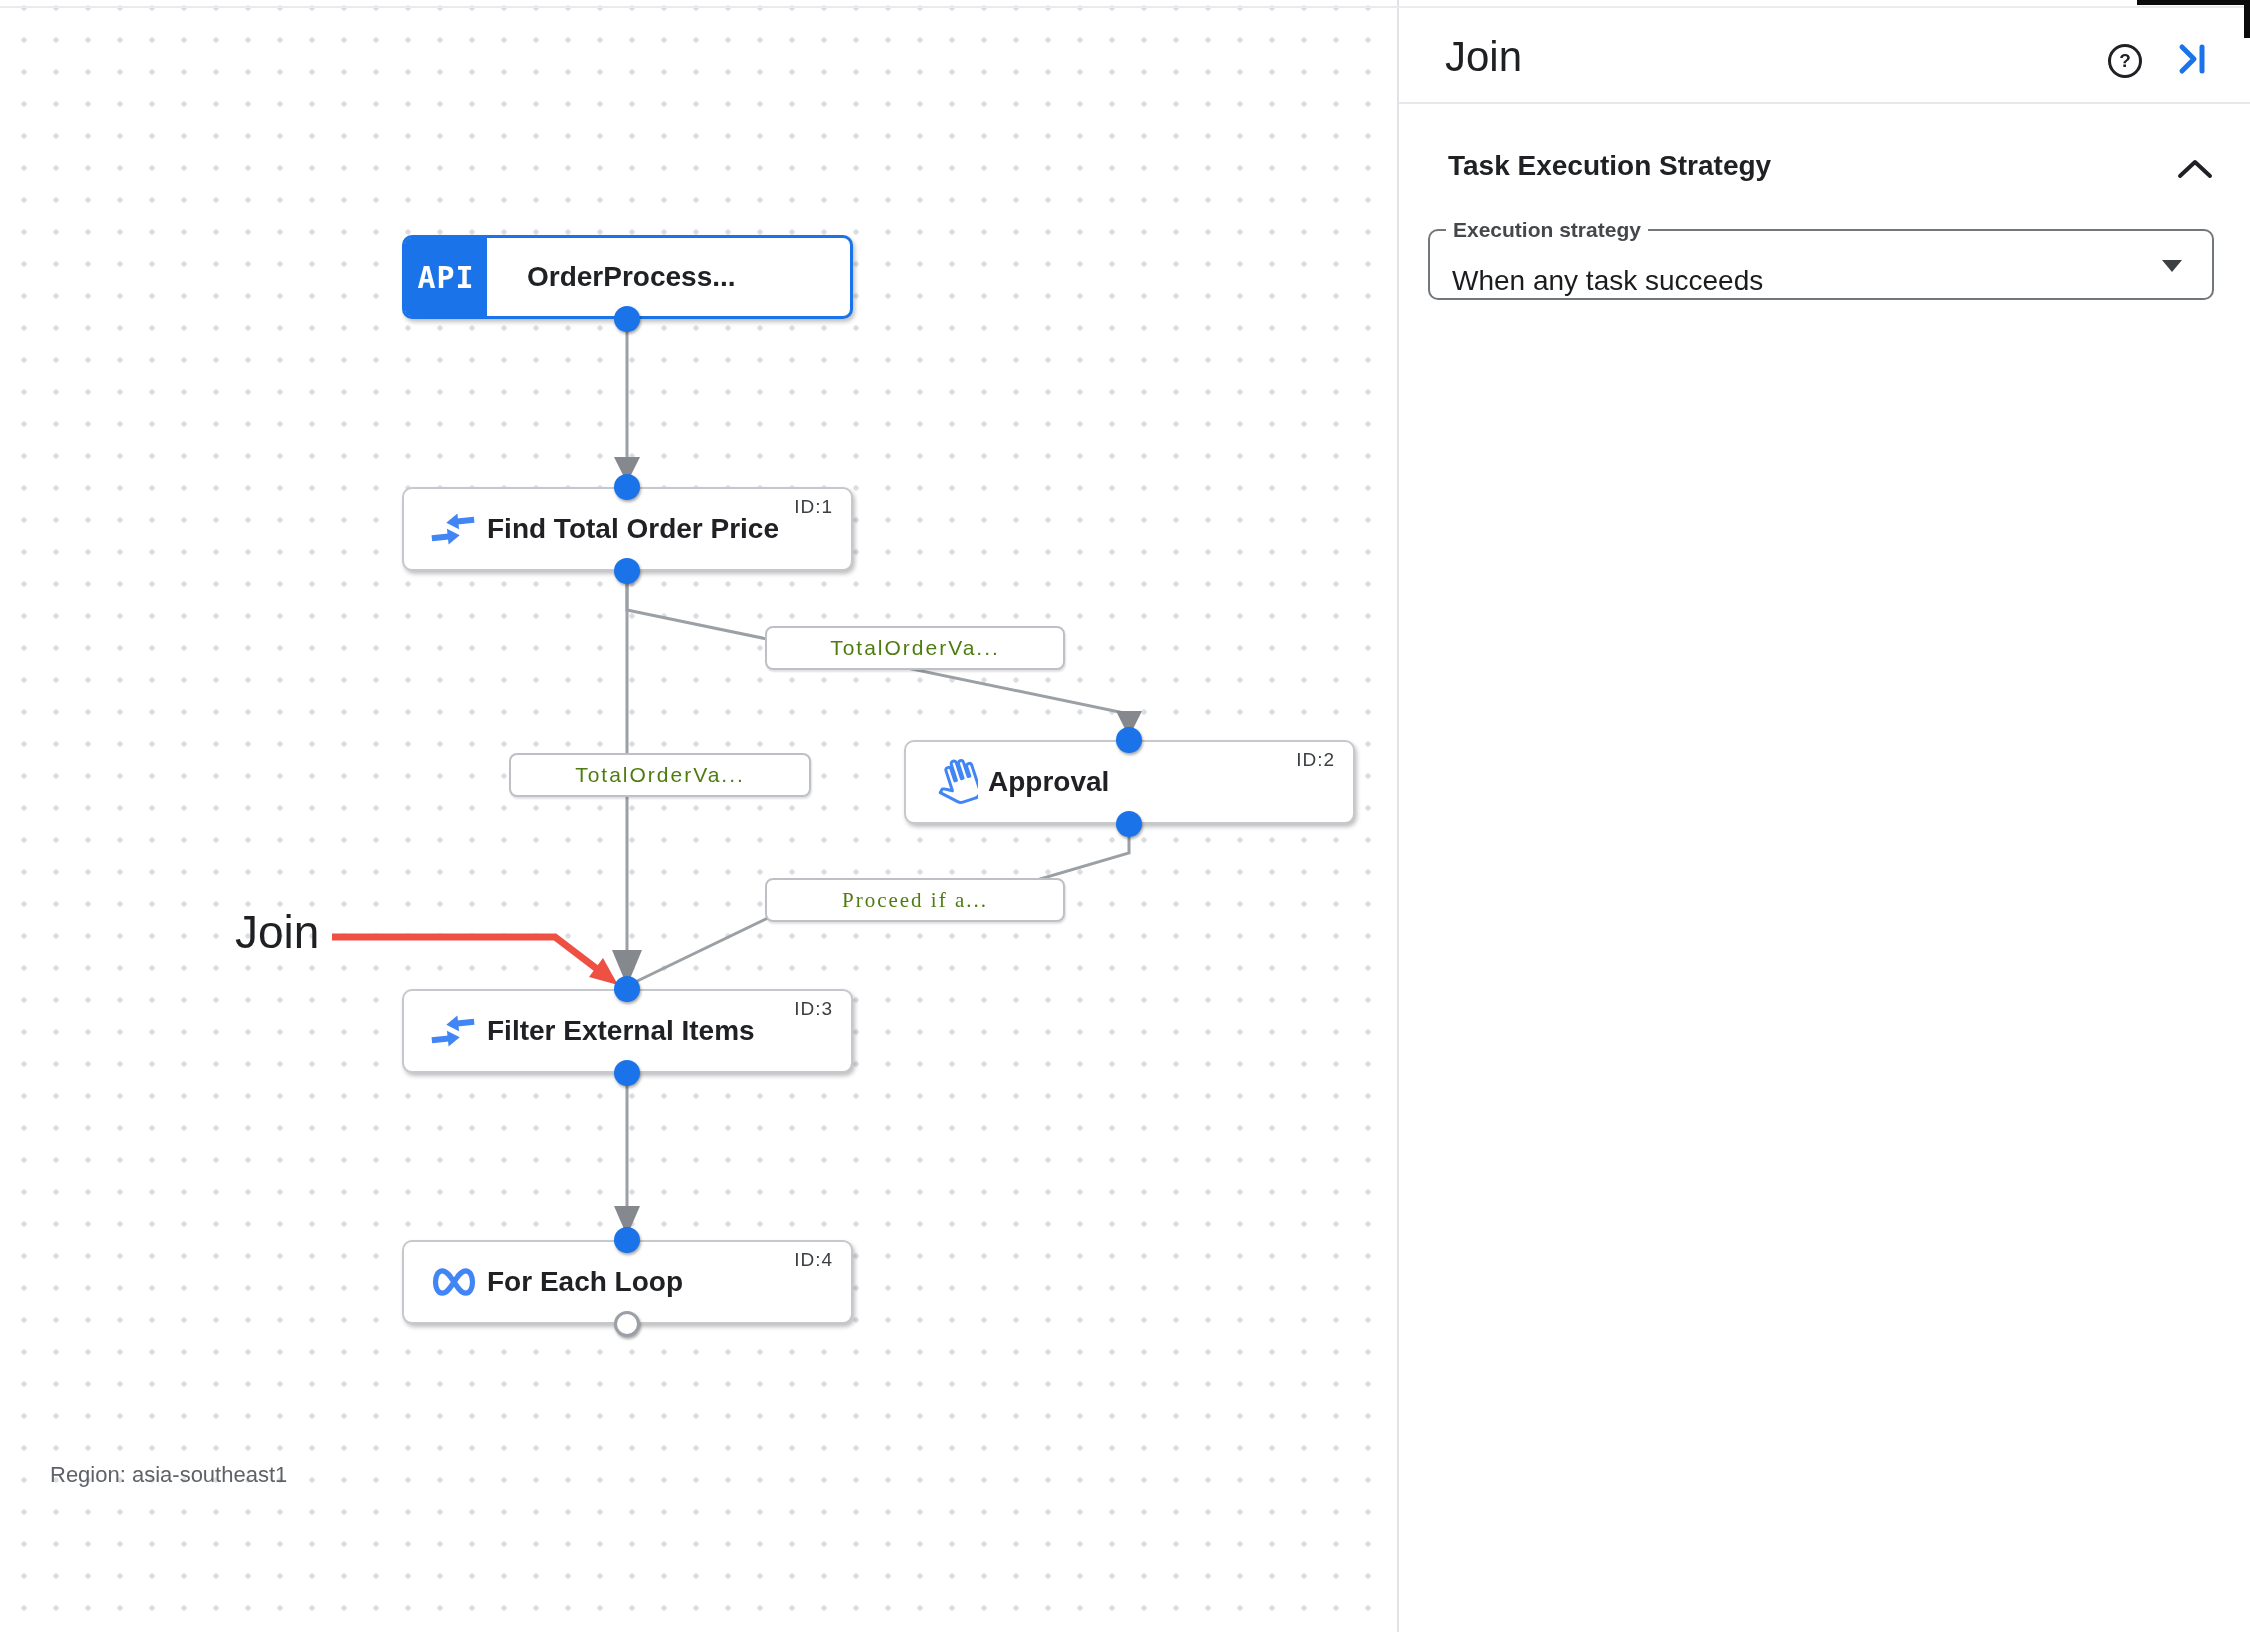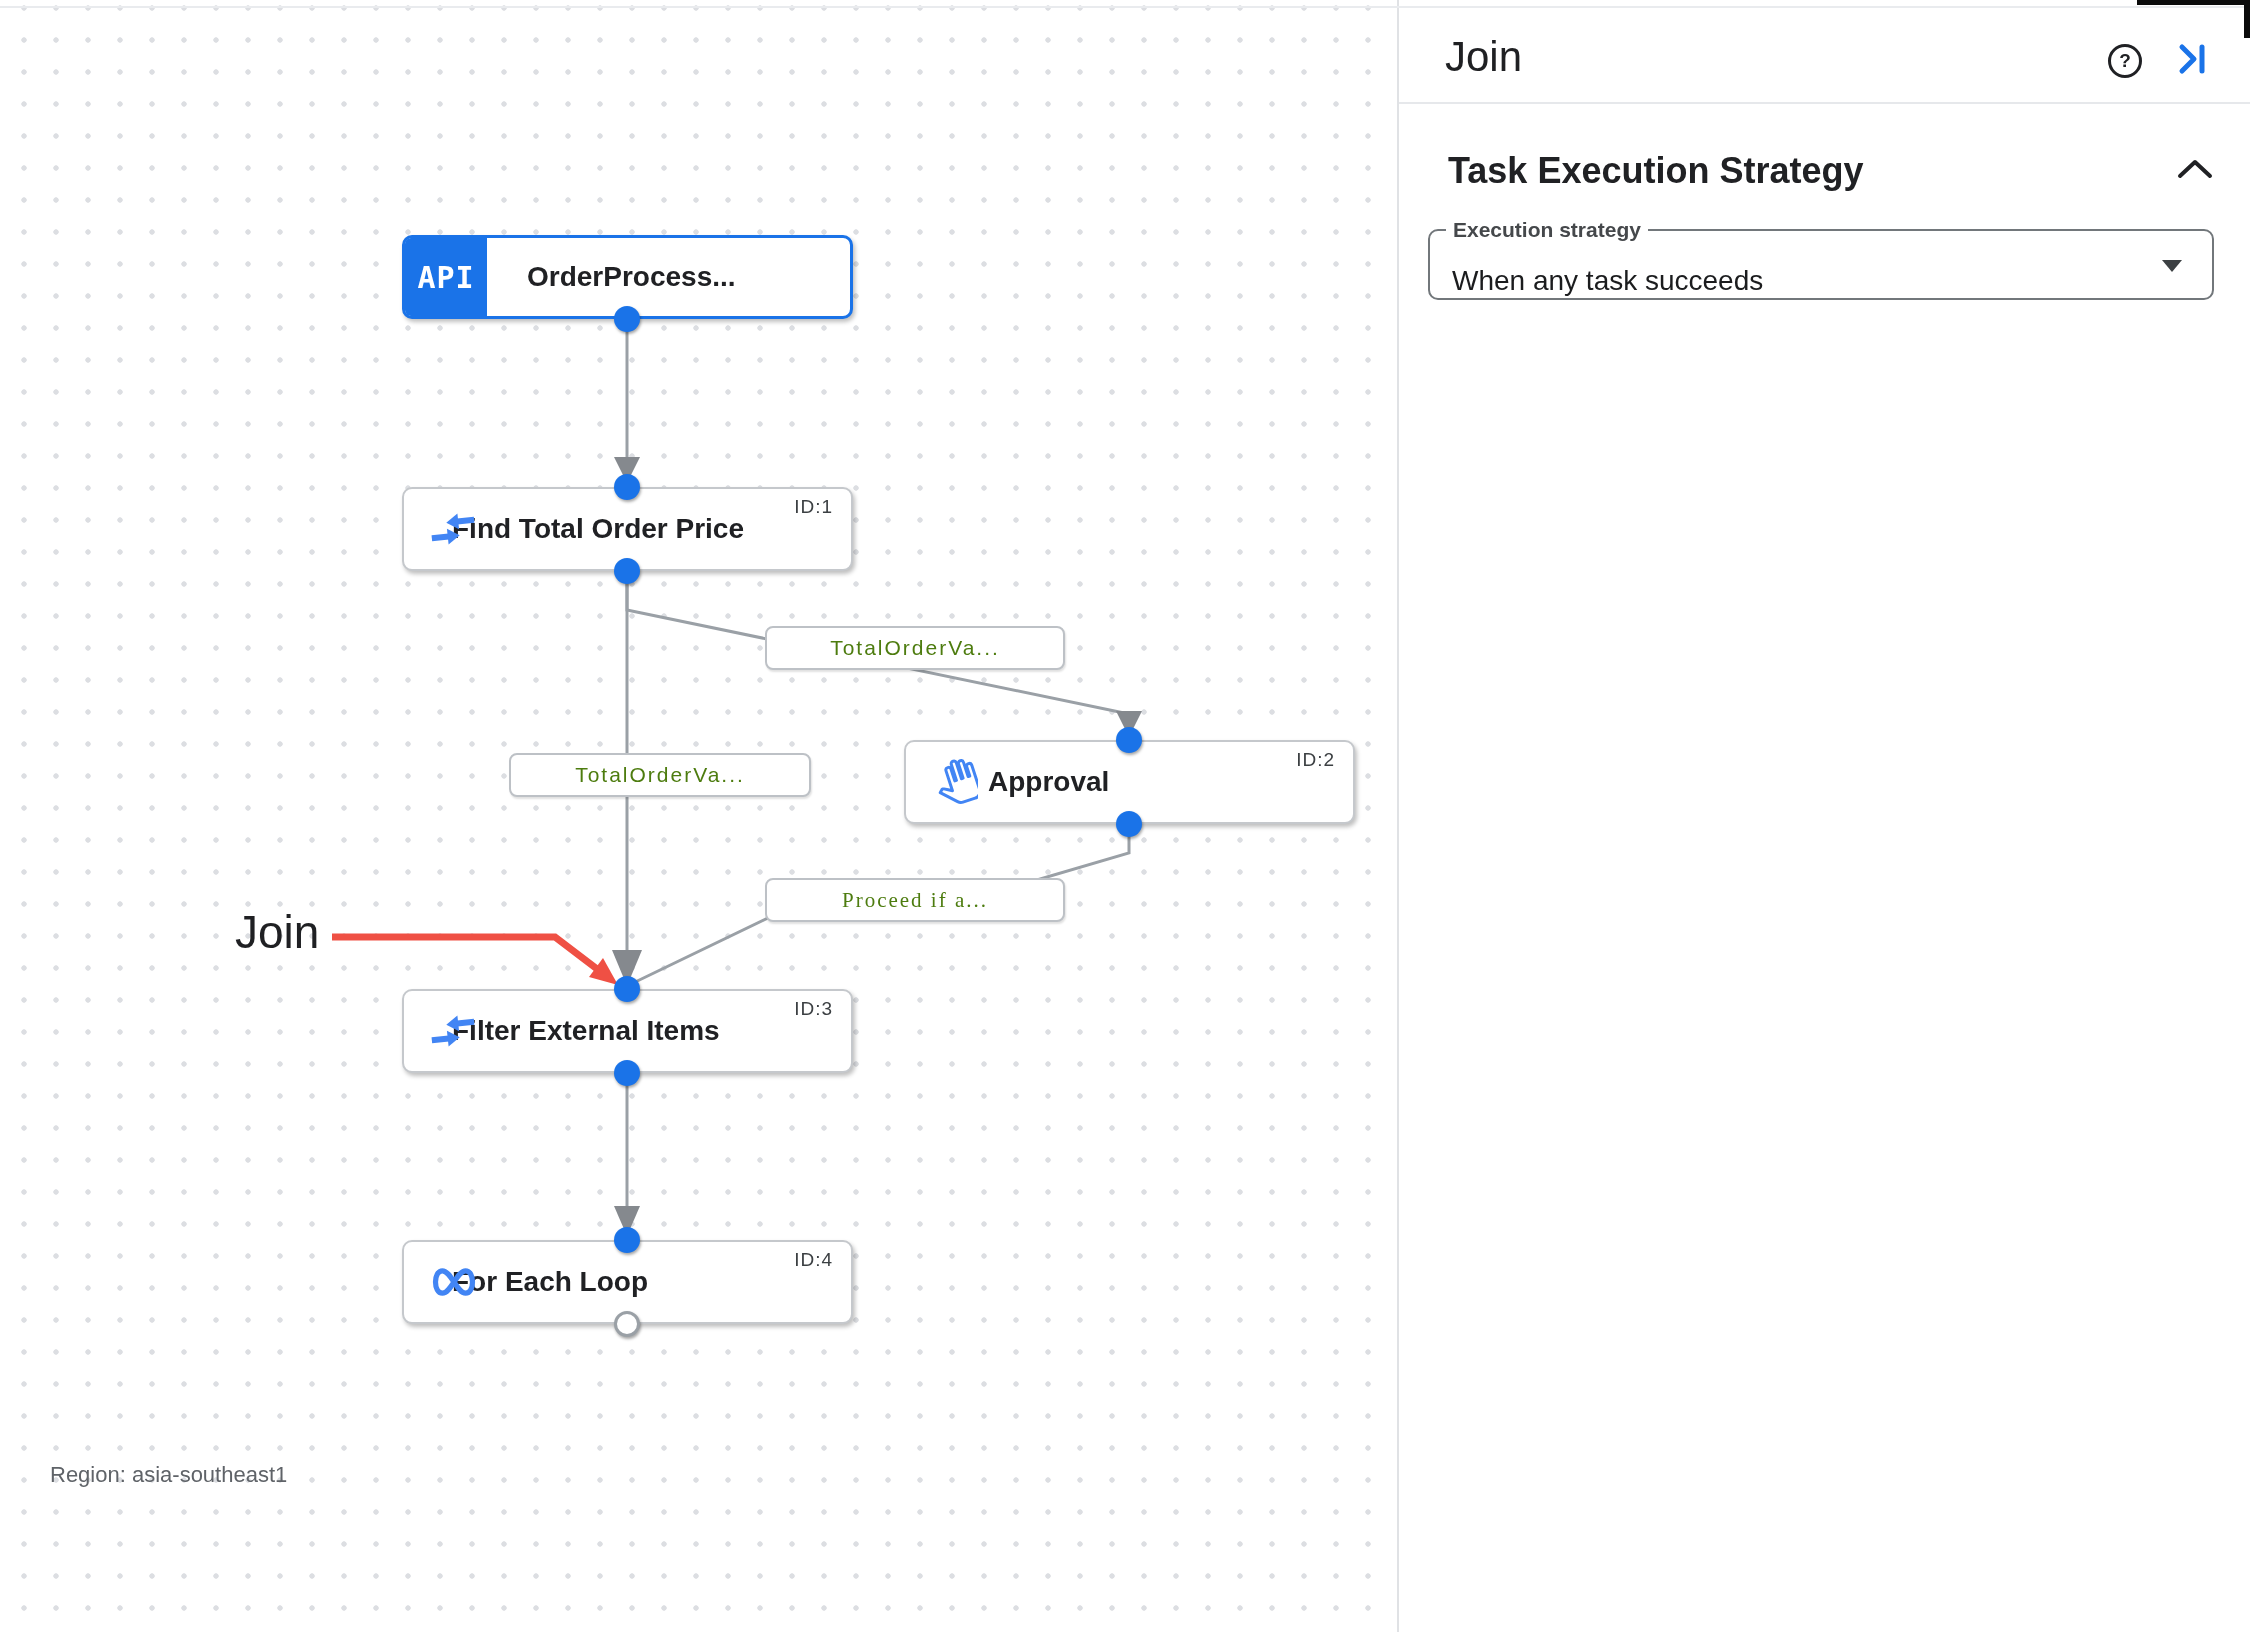--- a/index.html
+++ b/index.html
@@ -8,21 +8,21 @@
 
   
   .canvas{position:absolute;left:0;top:0;width:1397px;height:1632px;
     background-image:radial-gradient(circle,#dcdee2 2.4px,transparent 3px);
     background-size:32px 32px;background-position:8px 24px;}
   .edges{position:absolute;left:0;top:0;z-index:1;}
 
   .node{position:absolute;width:451px;height:84px;background:#fff;
     border:2px solid #c5c8cc;border-radius:10px;display:flex;align-items:center;
     box-shadow:2px 3px 4px rgba(0,0,0,.25);z-index:2;box-sizing:border-box;}
-  .node-title{margin-left:48px;font-size:28px;font-weight:bold;color:#202124;white-space:nowrap;}
+  .node-title{margin-left:83px;font-size:28px;font-weight:bold;color:#202124;white-space:nowrap;}
   .node-id{position:absolute;top:7px;right:18px;font-size:19px;color:#3c4043;
     letter-spacing:1px;font-weight:500;}
   .node-icon{position:absolute;left:26px;top:50%;transform:translateY(-50%);line-height:0;}
 
   .trigger{border:3px solid #1a73e8;}
   .api-badge{width:82px;align-self:stretch;background:#1a73e8;border-radius:6px 0 0 6px;
     display:flex;align-items:center;justify-content:center;color:#fff;
     font-family:"DejaVu Sans Mono","Liberation Mono",monospace;font-weight:bold;font-size:30px;
     letter-spacing:1px;}
   .trigger .node-title{margin-left:40px;}
@@ -48,21 +48,21 @@
   .blackbar-edge{position:absolute;left:2244px;top:0;width:6px;height:38px;background:#0b0b0b;}
 
   .panel{position:absolute;left:1399px;top:8px;width:851px;height:1624px;background:#fff;}
   .panel-title{position:absolute;left:46px;top:25px;font-size:42px;color:#1f2023;}
   .help-icon{position:absolute;left:709px;top:36px;width:28px;height:28px;border:3px solid #202124;
     border-radius:50%;display:flex;align-items:center;justify-content:center;
     font-size:19px;font-weight:bold;color:#202124;box-sizing:content-box;cursor:pointer;}
   .skip-icon{position:absolute;left:779px;top:35px;cursor:pointer;line-height:0;}
   .panel-divider{position:absolute;left:0;top:94px;width:851px;height:2px;background:#e6e8eb;}
 
-  .section-title{position:absolute;left:49px;top:142px;font-size:36px;font-weight:bold;color:#202124;}
+  .section-title{position:absolute;left:49px;top:142px;font-size:28px;font-weight:bold;color:#202124;}
   .chevron-icon{position:absolute;left:777px;top:150px;cursor:pointer;line-height:0;}
 
   .select-field{position:absolute;left:29px;top:221px;width:786px;height:71px;
     border:2px solid #72777b;border-radius:10px;box-sizing:border-box;cursor:pointer;background:#fff;padding-left:44px;}
   .select-label{position:absolute;left:16px;top:-13px;background:#fff;padding:0 7px;
     font-size:21px;font-weight:bold;color:#45484b;white-space:nowrap;}
   .select-value{position:absolute;left:22px;top:16px;height:67px;display:flex;align-items:center;
     font-size:28px;color:#1b1c1e;}
   .caret{position:absolute;right:30px;top:29px;width:0;height:0;
     border-left:10px solid transparent;border-right:10px solid transparent;

